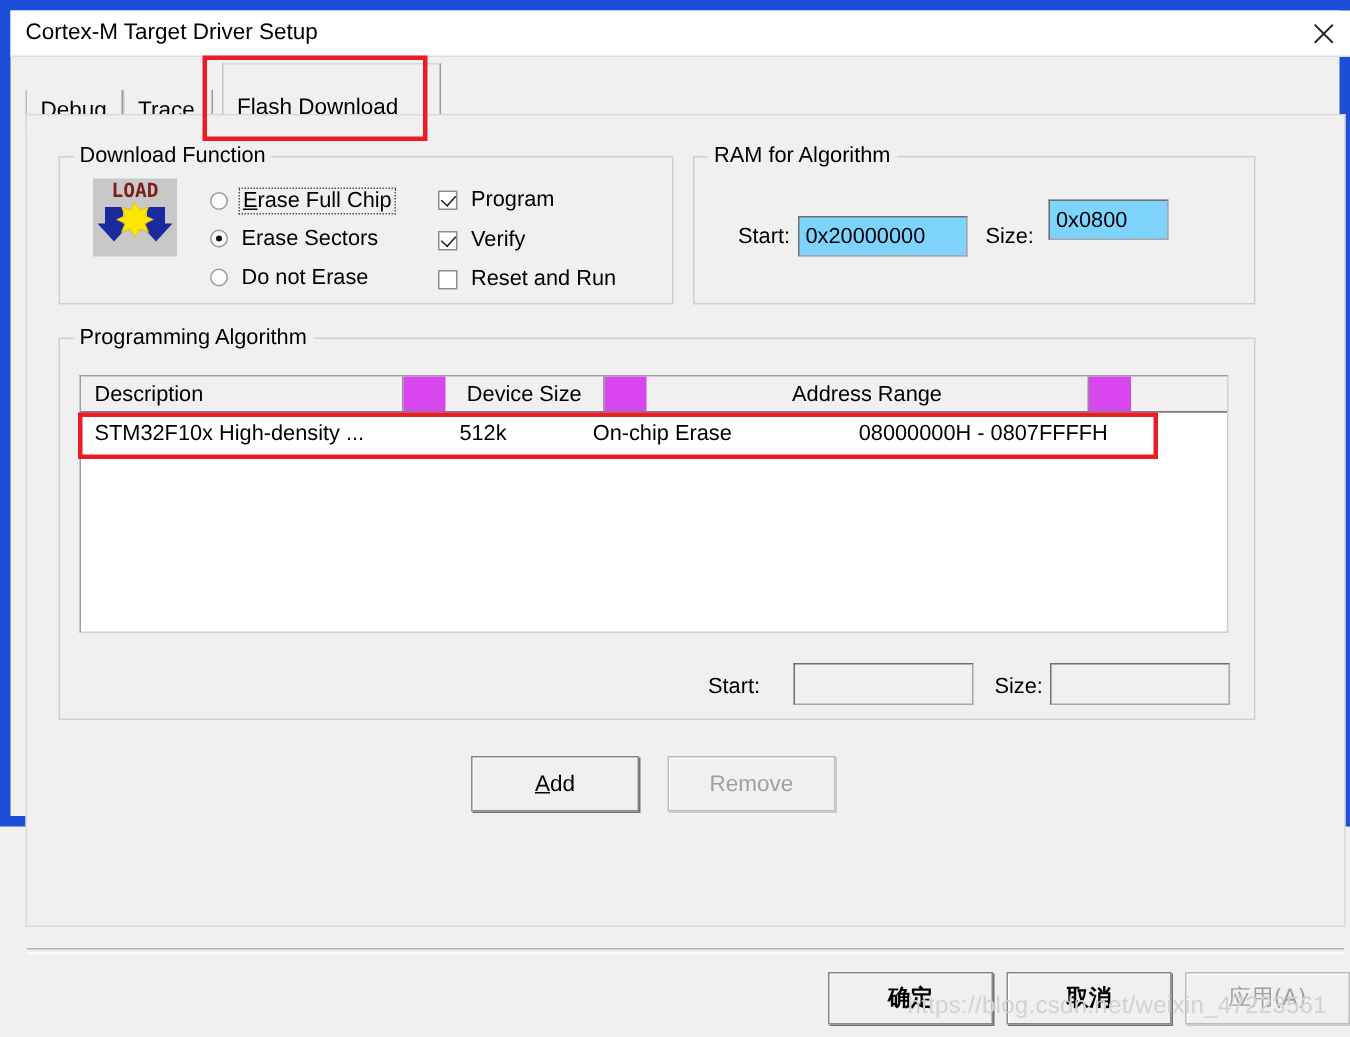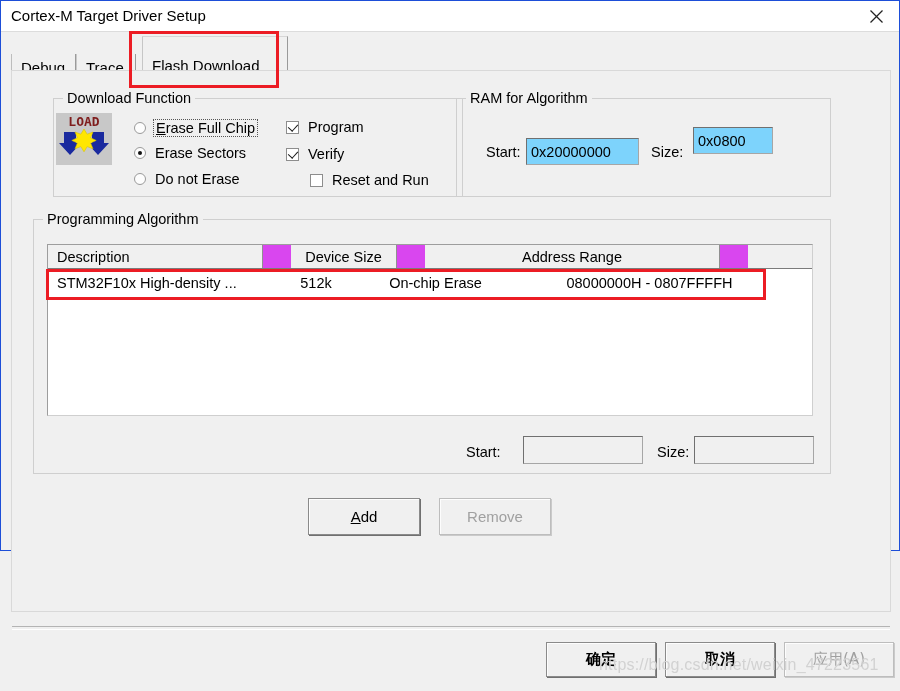--- a/index.html
+++ b/index.html
@@ -8,21 +8,21 @@
     background:#f0f0f0;
     font-family:"Liberation Sans", sans-serif;
     font-size:14px;
     color:#000;
     overflow:hidden;
     position:relative;
   }
   .dialog{
     position:absolute;left:0;top:0;width:900px;height:551px;
     background:#f0f0f0;
-    border:1px solid #1d4ed8;
+    border:7px solid #1d4ed8;
     box-sizing:border-box;
   }
   
   .titlebar{
     position:absolute;left:0;top:0;width:898px;height:31px;
     background:#ffffff;
     border-bottom:1px solid #dcdcdc;
     box-sizing:border-box;
   }
   .title-text{
@@ -76,21 +76,21 @@
     border:1px solid #cfcfcf;
     box-sizing:border-box;
   }
   .gb-title{
     position:absolute;top:-9px;left:9px;
     background:#f0f0f0;
     padding:0 4px;
     font-size:14.5px;
     white-space:nowrap;
   }
-  #gb-download{left:32px;top:97px;width:410px;height:99px;margin-left:20px;}
+  #gb-download{left:32px;top:97px;width:410px;height:99px;}
   #gb-ram{left:455px;top:97px;width:375px;height:99px;}
   #gb-algo{left:32px;top:218px;width:798px;height:255px;}
 
   
   .load-icon{
     position:absolute;left:55px;top:112px;width:56px;height:52px;
     background:#c8c8c8;
   }
   .load-icon .ltxt{
     position:absolute;top:2px;left:0;width:100%;
@@ -276,21 +276,21 @@
   </div>
 
   <div class="optrow" style="left:285px;top:118px;">
     <span class="checkbox on"></span>
     <span class="optlabel">Program</span>
   </div>
   <div class="optrow" style="left:285px;top:145px;">
     <span class="checkbox on"></span>
     <span class="optlabel">Verify</span>
   </div>
-  <div class="optrow" style="left:285px;top:171px;margin-left:24px;">
+  <div class="optrow" style="left:285px;top:171px;">
     <span class="checkbox"></span>
     <span class="optlabel">Reset and Run</span>
   </div>
 
   <div class="groupbox" id="gb-ram">
     <div class="gb-title">RAM for Algorithm</div>
   </div>
   <div class="fieldlabel" style="left:485px;top:143px;">Start:</div>
   <div class="textbox" style="left:525px;top:137px;width:113px;height:27px;">0x20000000</div>
   <div class="fieldlabel" style="left:650px;top:143px;">Size:</div>

